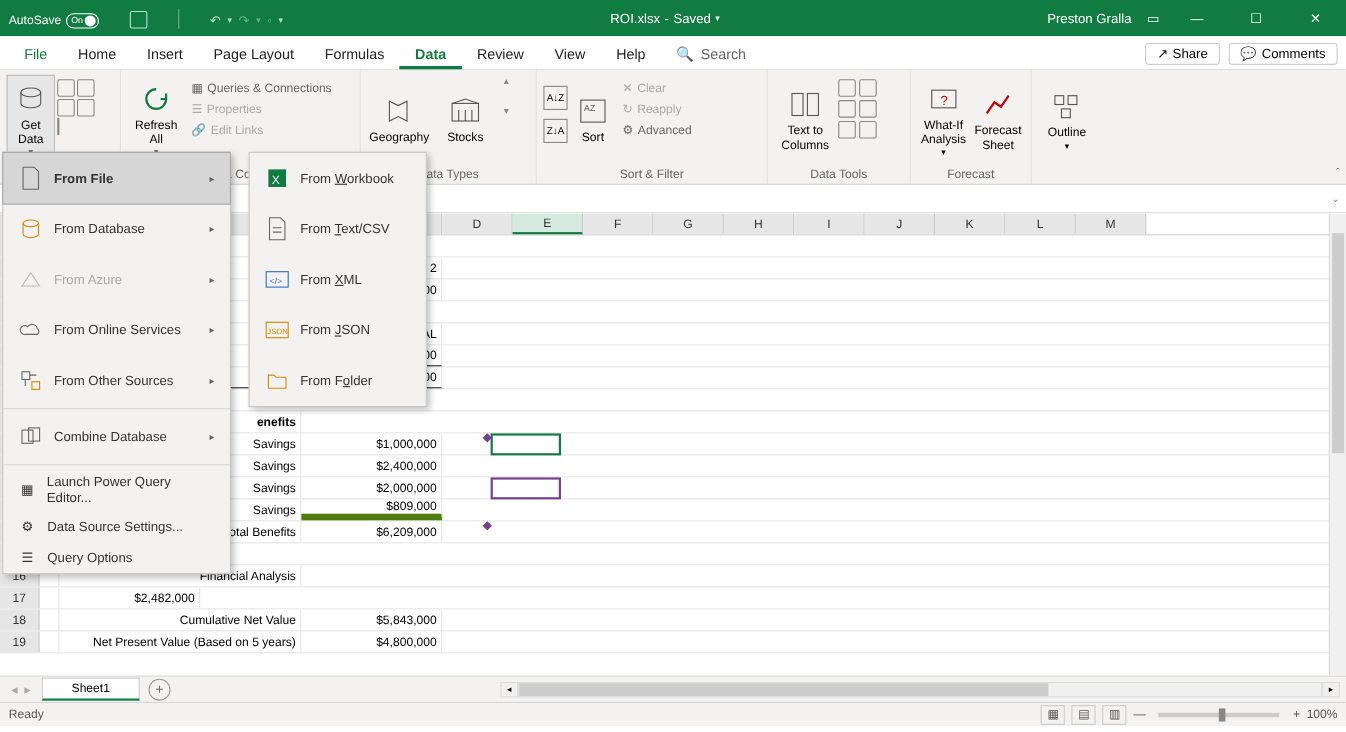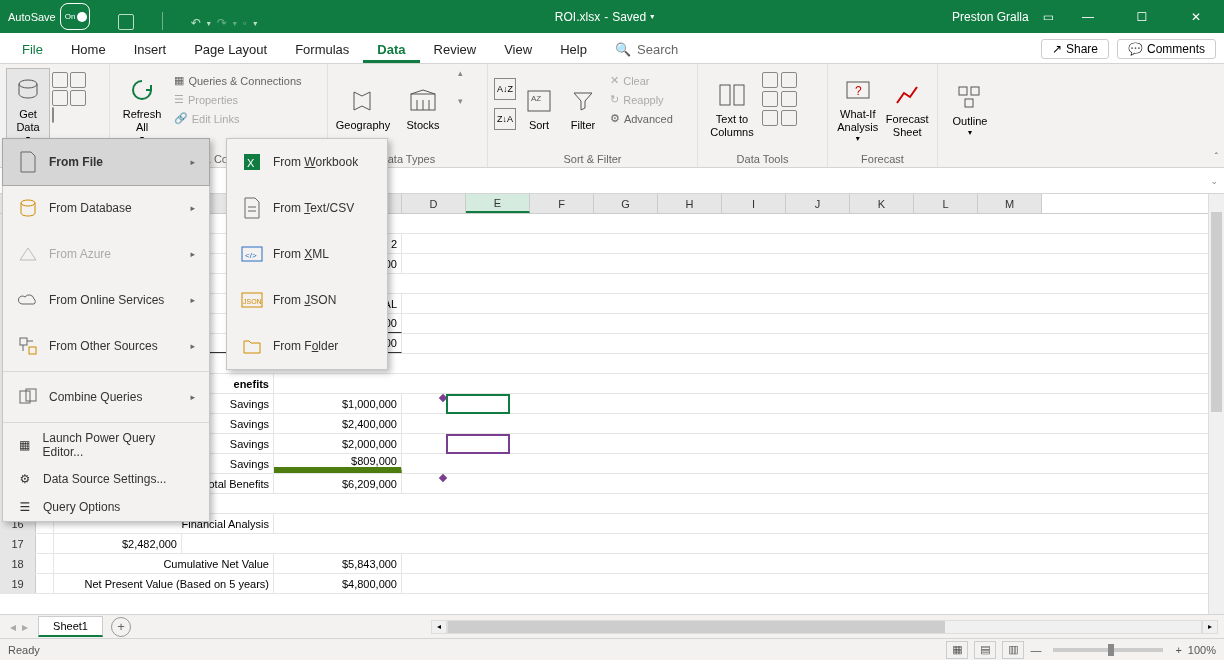--- a/index.html
+++ b/index.html
@@ -2,21 +2,21 @@
 <html><head>
 <meta charset="utf-8">
 <style>
 * { margin: 0; padding: 0; box-sizing: border-box; font-family: "Segoe UI", Tahoma, sans-serif; }
 body { width: 1224px; height: 665px; background: #fff; overflow: hidden; font-size: 12px; }
 
 
 .titlebar { height: 33px; background: #107C41; display: flex; align-items: center; color: #fff; }
 .titlebar-left { display: flex; align-items: flex-end; gap: 28px; padding-left: 8px; }
 .autosave-toggle { display:flex; align-items:center; gap:4px; font-size:11px;}
-.toggle-pill { width: 30px; height: 27px; border: 1px solid #fff; border-radius: 8px; display:flex; align-items:center; padding:1px;}
+.toggle-pill { width: 30px; height: 14px; border: 1px solid #fff; border-radius: 8px; display:flex; align-items:center; padding:1px;}
 .toggle-knob { width: 10px; height:10px; background:#fff; border-radius:50%; margin-left:auto; margin-right:1px;}
 .tb-icon { width:16px; height:16px; border:1px solid #b8e0c9; border-radius:2px; }
 .tb-sep { width:1px; height:18px; background:rgba(255,255,255,0.4); }
 .undo-redo { display:flex; align-items:center; gap:6px; color:#b8e0c9;}
 .titlebar-center { flex:1; text-align:center; font-size:12px; display:flex; justify-content:center; align-items:center; gap:4px;}
 .titlebar-right { display:flex; align-items:center; gap:14px; padding-right:8px;}
 .win-btn { width:40px; height:33px; display:flex; align-items:center; justify-content:center; color:#fff;}
 
 
 .ribbon-tabs { height: 31px; background: #fff; border-bottom: 1px solid #d4d4d4; display:flex; align-items:flex-end; padding: 0 8px;}
@@ -65,21 +65,21 @@
 .menu-item { display:flex; align-items:center; gap:10px; padding: 12px 14px; font-size:12px; color:#333; position:relative;}
 .menu-item.highlight { background:#d6d6d6; border:1px solid #a7a7a7; margin:-1px;}
 .menu-item.dim { color:#aaa;}
 .menu-item .m-ico { width:22px; height:22px; display:flex; align-items:center; justify-content:center;}
 .menu-item .arrow { margin-left:auto; font-size:9px; color:#666;}
 .menu-sep { height:1px; background:#d8d8d8; margin: 2px 0;}
 
 
 .sheet-tabs { height:24px; background:#f3f2f1; border-top:1px solid #d4d4d4; display:flex; align-items:center;}
 .sheet-nav { display:flex; gap:6px; padding: 0 10px; color:#aaa;}
-.sheet-tab { padding: 3px 14px; background:#fff; border:1px solid #ccc; border-bottom:2px solid #107C41; font-size:11px;}
+.sheet-tab { padding: 3px 26px; background:#fff; border:1px solid #ccc; border-bottom:2px solid #107C41; font-size:11px;}
 .add-sheet { width:20px; height:20px; border:1px solid #999; border-radius:50%; display:flex; align-items:center; justify-content:center; margin-left:8px; font-size:13px; color:#666;}
 .scroll-h { height:14px; flex:1; display:flex; align-items:center; margin-left: 300px; margin-right:6px;}
 .scroll-h .track { flex:1; height:14px; background:#f0f0f0; border:1px solid #ddd; position:relative;}
 .scroll-h .thumb { position:absolute; left:0; width:66%; top:0; bottom:0; background:#cdcdcd;}
 .scroll-btn { width:16px; height:14px; background:#f0f0f0; border:1px solid #ddd; display:flex; align-items:center; justify-content:center; font-size:8px;}
 
 
 .statusbar { height:22px; background:#f3f2f1; border-top:1px solid #d4d4d4; display:flex; align-items:center; padding:0 8px; font-size:11px; color:#555;text-align:right;}
 .statusbar .right { margin-left:auto; display:flex; align-items:center; gap:6px;}
 .view-btn { width:22px; height:18px; border:1px solid #ccc; display:flex; align-items:center; justify-content:center;}
@@ -254,28 +254,20 @@
         <div style="border:1px solid #888;width:22px;height:22px;display:flex;align-items:center;justify-content:center;font-size:9px">Z↓A</div>
       </div>
       <div class="big-btn" style="width:42px">
         <div class="ico">
             <svg width="26" height="24">
               <rect x="2" y="2" width="22" height="20" fill="none" stroke="#555"></rect>
               <text x="5" y="12" font-size="8" fill="#555">AZ</text>
             </svg>
           </div>
         <span>Sort</span>
-      </div>
-      <div class="big-btn" style="width:42px">
-        <div class="ico">
-            <svg width="24" height="24">
-              <path d="M3 4h18l-7 8v7l-4 2v-9z" fill="none" stroke="#555"></path>
-            </svg>
-          </div>
-        <span>Filter</span>
       </div>
       <div class="stack">
         <div class="small-btn dim">
             <span>✕</span>
             <span>Clear</span>
           </div>
         <div class="small-btn dim">
             <span>↻</span>
             <span>Reapply</span>
           </div>
@@ -547,21 +539,21 @@
     <span class="arrow">▸</span>
   </div>
   <div class="menu-sep"></div>
   <div class="menu-item">
     <div class="m-ico">
         <svg width="20" height="20">
           <rect x="2" y="4" width="10" height="12" fill="none" stroke="#666"></rect>
           <rect x="8" y="2" width="10" height="12" fill="none" stroke="#666"></rect>
         </svg>
       </div>
-    <span>Combine Queries</span>
+    <span>Combine Database</span>
     <span class="arrow">▸</span>
   </div>
   <div class="menu-sep"></div>
   <div class="menu-item" style="padding:6px 14px">
     <div class="m-ico" style="width:16px;height:16px">▦</div>
     <span>Launch Power Query Editor...</span>
   </div>
   <div class="menu-item" style="padding:6px 14px">
     <div class="m-ico" style="width:16px;height:16px">⚙</div>
     <span>Data Source Settings...</span>

